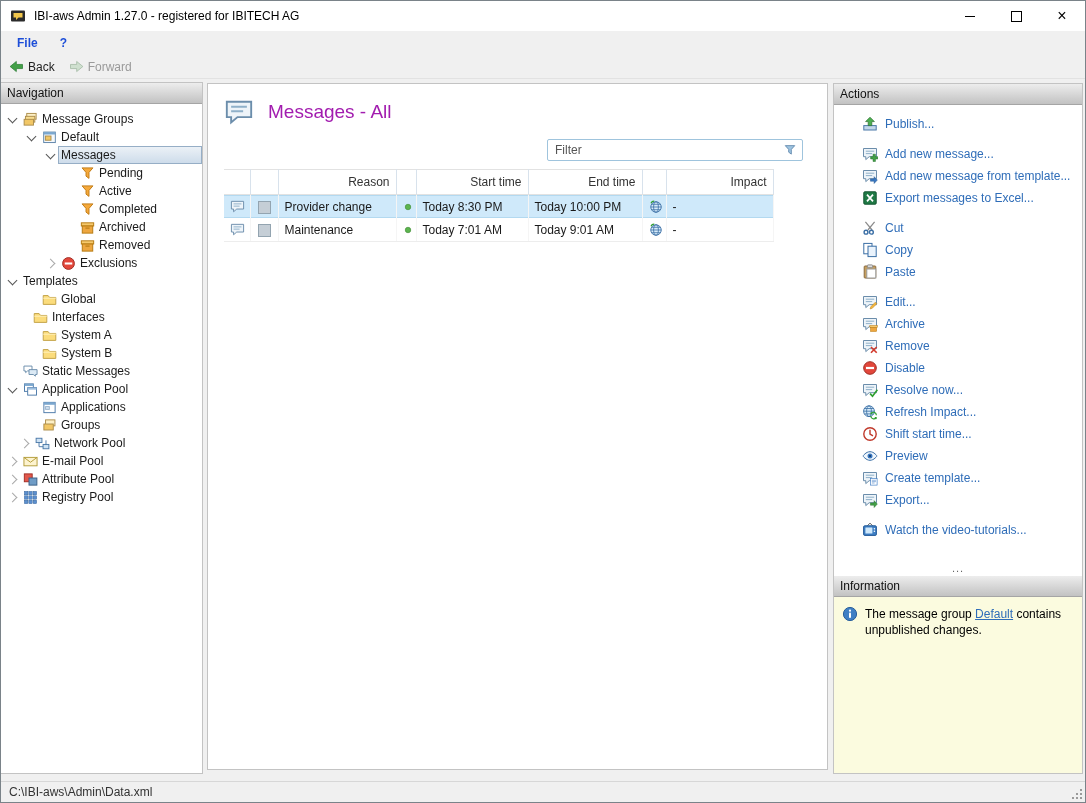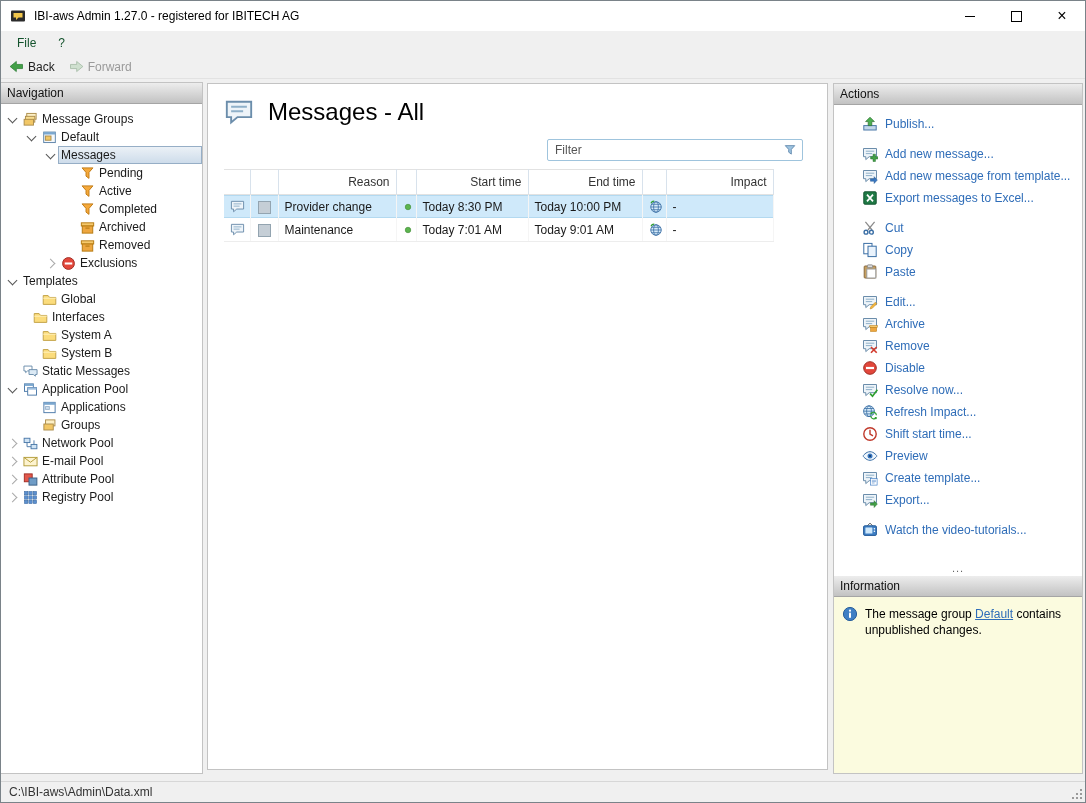--- a/index.html
+++ b/index.html
@@ -15,21 +15,21 @@
   .title-text{font-size:12px;color:#000;}
   .win-controls{margin-left:auto;display:flex;height:30px;}
   .wc{width:46px;height:30px;display:flex;align-items:center;justify-content:center;color:#000;}
   .wc-min i{display:block;width:10px;height:1px;background:#000;}
   .wc-max i{display:block;width:9px;height:9px;border:1px solid #000;}
   .wc-close{font-size:16px;line-height:1;}
 
   
   .menubar{position:absolute;top:30px;left:0;right:0;height:24px;background:#f0f0f0;
     display:flex;align-items:center;padding-left:16px;gap:22px;}
-  .menu-item{color:#14532d;}
+  .menu-item{color:#1d4ed8;font-weight:bold;}
   .toolbar{position:absolute;top:54px;left:0;right:0;height:24px;background:#f0f0f0;
     display:flex;align-items:center;padding-left:8px;gap:14px;border-bottom:1px solid #e2e2e2;box-sizing:border-box;}
   .tool-btn{display:flex;align-items:center;gap:4px;color:#222;}
   .tool-btn .icon{width:15px;height:15px;}
   .tool-btn.disabled{color:#9a9a9a;}
 
   
   .content{position:absolute;top:78px;left:0;right:0;bottom:21px;background:#f0f0f0;}
   .panel-header{height:20px;line-height:20px;padding:0 6px;color:#111;
     background:linear-gradient(#ededed,#c2c2c2);border-bottom:1px solid #a5a5a5;flex:none;}
@@ -48,21 +48,21 @@
   .chev.open{transform:rotate(45deg);margin-top:-2px;}
   .chev.closed{transform:rotate(-45deg);border-color:#a9a9a9;}
   .tree-node{display:flex;align-items:center;gap:4px;flex:1;height:18px;padding:0 3px;min-width:0;}
   .tree-node .icon{width:15px;height:15px;}
   .tree-node.selected{background:linear-gradient(#edf2f7,#ccdbea);outline:1px solid #96aec6;outline-offset:-1px;}
   .tree-label{white-space:nowrap;}
 
   
   .main-title-row{display:flex;align-items:center;gap:14px;padding:13px 16px 4px;}
   .title-icon{width:30px;height:30px;}
-  .main-title{font-size:24px;color:#000000;}
+  .main-title{font-size:19px;color:#a21caf;}
   .filter-row{position:relative;height:28px;margin-top:6px;}
   .filter-box{position:absolute;right:24px;top:2px;width:256px;height:22px;border:1px solid #9fc4dd;
     border-radius:2px;background:#fff;display:flex;align-items:center;box-sizing:border-box;}
   .filter-input{flex:1;border:none;outline:none;font-size:12px;padding:0 7px;background:transparent;
     font-family:"Liberation Sans","DejaVu Sans",sans-serif;color:#333;min-width:0;}
   .filter-input::placeholder{color:#555;}
   .filter-box .icon{width:14px;height:14px;margin-right:5px;}
   .table-wrap{margin:4px 16px 0;}
   table.messages-table{border-collapse:collapse;table-layout:fixed;width:549px;}
   .messages-table th{font-weight:400;text-align:right;padding:2px 6px;height:20px;color:#333;
@@ -560,21 +560,21 @@
             <span class="chev-box"></span>
             <span class="tree-node">
               <span class="icon">
                 <svg viewBox="0 0 16 16">
                   <use href="#groups-icon"></use>
                 </svg>
               </span>
               <span class="tree-label">Groups</span>
             </span>
           </div>
-          <div class="tree-item" style="padding-left: 4px; text-align: center;">
+          <div class="tree-item" style="padding-left: 16px; text-align: center;">
             <span class="chev-box">
               <i class="chev closed"></i>
             </span>
             <span class="tree-node">
               <span class="icon">
                 <svg viewBox="0 0 16 16">
                   <use href="#network-pool-icon"></use>
                 </svg>
               </span>
               <span class="tree-label">Network Pool</span>

